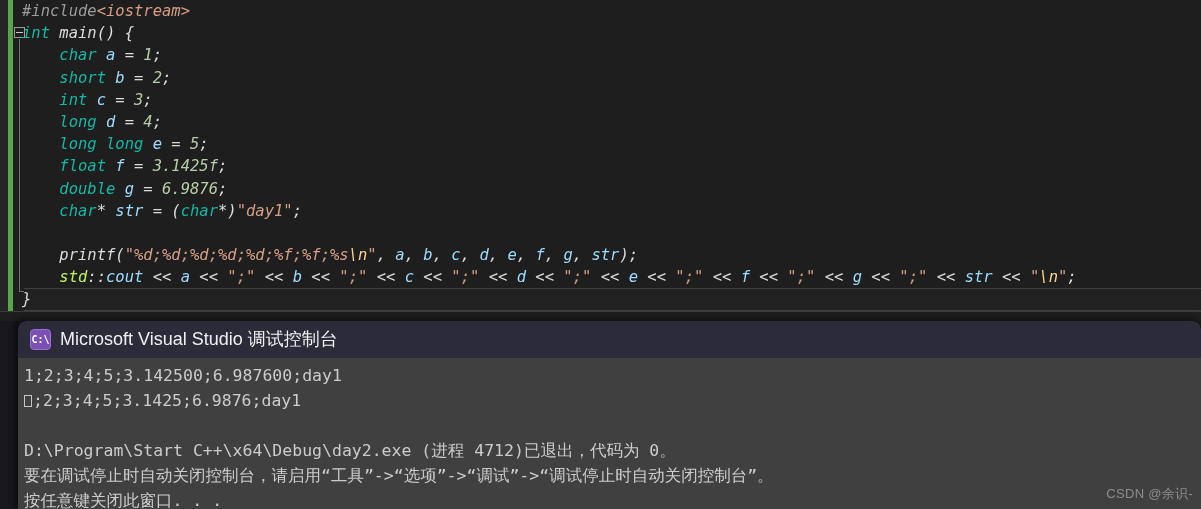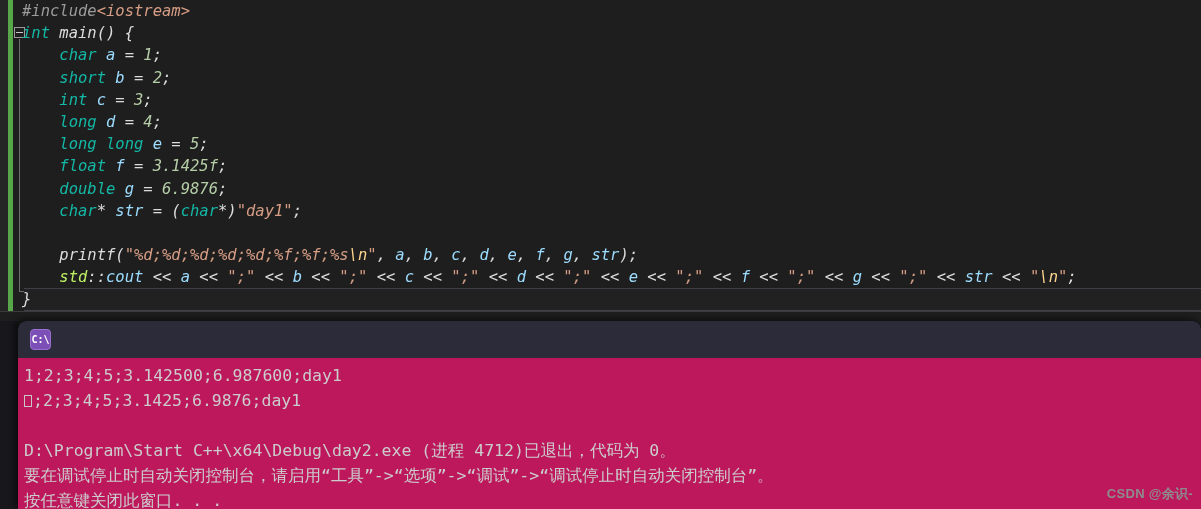--- a/index.html
+++ b/index.html
@@ -190,21 +190,21 @@
     color: #f0f0f0;
     font-family: "Liberation Sans", sans-serif;
     font-size: 18px;
   }
   #console-body {
     position: absolute;
     left: 0;
     top: 37px;
     width: 1183px;
     height: 151px;
-    background: #be185d;
+    background: #404040;
     color: #cccccc;
     font-family: "DejaVu Sans Mono", monospace;
     font-size: 16.5px;
     line-height: 25px;
     white-space: pre;
     padding-top: 5px;
     box-sizing: border-box;
   }
   #console-body .cline {
     height: 25px;
@@ -234,21 +234,20 @@
 
   
   #watermark {
     position: absolute;
     right: 8px;
     bottom: 6px;
     color: #8d8d8d;
     font-family: "Liberation Sans", sans-serif;
     font-size: 13px;
     letter-spacing: 0.3px;
-    font-weight: bold;
   }
 </style>
 </head>
 <body>
 
 <div id="editor">
   <div class="edge-strip"></div>
   <div class="change-bar"></div>
   <div class="gutter-rest"></div>
 
@@ -265,17 +264,18 @@
 
 <div id="gap"></div>
 <div id="gap-line"></div>
 <div id="console-leftshadow"></div>
 
 <div id="console-window">
   <div id="console-titlebar">
     <div id="console-icon">
       <div class="glyph">C:\</div>
     </div>
+    <div id="console-title-text">Microsoft Visual Studio 调试控制台</div>
   </div>
   <div id="console-body"><div class="cline">1;2;3;4;5;3.142500;6.987600;day1</div><div class="cline"><span class="ctrlchar"></span><span>;2;3;4;5;3.1425;6.9876;day1</span></div><div class="cline blank">&nbsp;</div><div class="cline">D:\Program\Start C++\x64\Debug\day2.exe (进程 4712)已退出，代码为 0。</div><div class="cline">要在调试停止时自动关闭控制台，请启用“工具”-&gt;“选项”-&gt;“调试”-&gt;“调试停止时自动关闭控制台”。</div><div class="cline">按任意键关闭此窗口. . .</div></div>
 </div>
 
 <div id="watermark">CSDN @余识-</div>
 
 </body></html>

